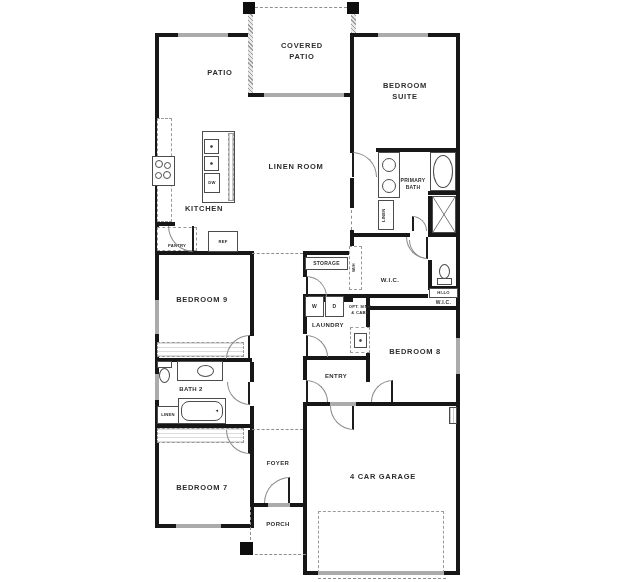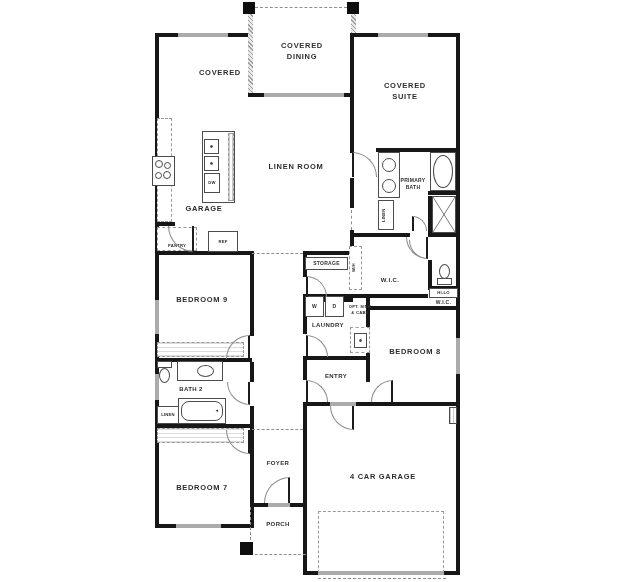--- a/index.html
+++ b/index.html
@@ -186,25 +186,25 @@
   <div class="door hbl" style="left:306px;top:335px;width:22px;height:22px"></div>
   <div class="door hbl" style="left:306px;top:380px;width:22px;height:22px"></div>
   <div class="door hbr" style="left:371px;top:380px;width:22px;height:22px"></div>
   <div class="door htr" style="left:330px;top:406px;width:24px;height:24px"></div>
   <div class="door hbr" style="left:226px;top:335px;width:24px;height:24px"></div>
   <div class="door htr" style="left:227px;top:382px;width:23px;height:23px"></div>
   <div class="door htr" style="left:226px;top:430px;width:24px;height:24px"></div>
   <div class="door hbr" style="left:264px;top:477px;width:26px;height:26px"></div>
   <div class="door htr" style="left:168px;top:226px;width:26px;height:26px"></div>
 
-  <div class="lbl" style="left:194px;top:68px;width:52px">COVERED</div>
-  <div class="lbl" style="left:274px;top:41px;width:56px">COVERED DINING</div>
-  <div class="lbl" style="left:378px;top:81px;width:54px">COVERED SUITE</div>
+  <div class="lbl" style="left:194px;top:68px;width:52px">PATIO</div>
+  <div class="lbl" style="left:274px;top:41px;width:56px">COVERED PATIO</div>
+  <div class="lbl" style="left:378px;top:81px;width:54px">BEDROOM SUITE</div>
   <div class="lbl" style="left:266px;top:162px;width:60px">LINEN ROOM</div>
-  <div class="lbl" style="left:180px;top:204px;width:48px">GARAGE</div>
+  <div class="lbl" style="left:180px;top:204px;width:48px">KITCHEN</div>
   <div class="lbl sm" style="left:398px;top:177px;width:30px">PRIMARY BATH</div>
   <div class="lbl" style="left:172px;top:295px;width:60px">BEDROOM 9</div>
   <div class="lbl md" style="left:300px;top:321px;width:56px">LAUNDRY</div>
   <div class="lbl" style="left:384px;top:347px;width:62px">BEDROOM 8</div>
   <div class="lbl md" style="left:172px;top:385px;width:38px">BATH 2</div>
   <div class="lbl md" style="left:318px;top:372px;width:36px">ENTRY</div>
   <div class="lbl" style="left:172px;top:483px;width:60px">BEDROOM 7</div>
   <div class="lbl md" style="left:256px;top:459px;width:44px">FOYER</div>
   <div class="lbl md" style="left:257px;top:520px;width:42px">PORCH</div>
   <div class="lbl" style="left:346px;top:472px;width:74px">4 CAR GARAGE</div>

